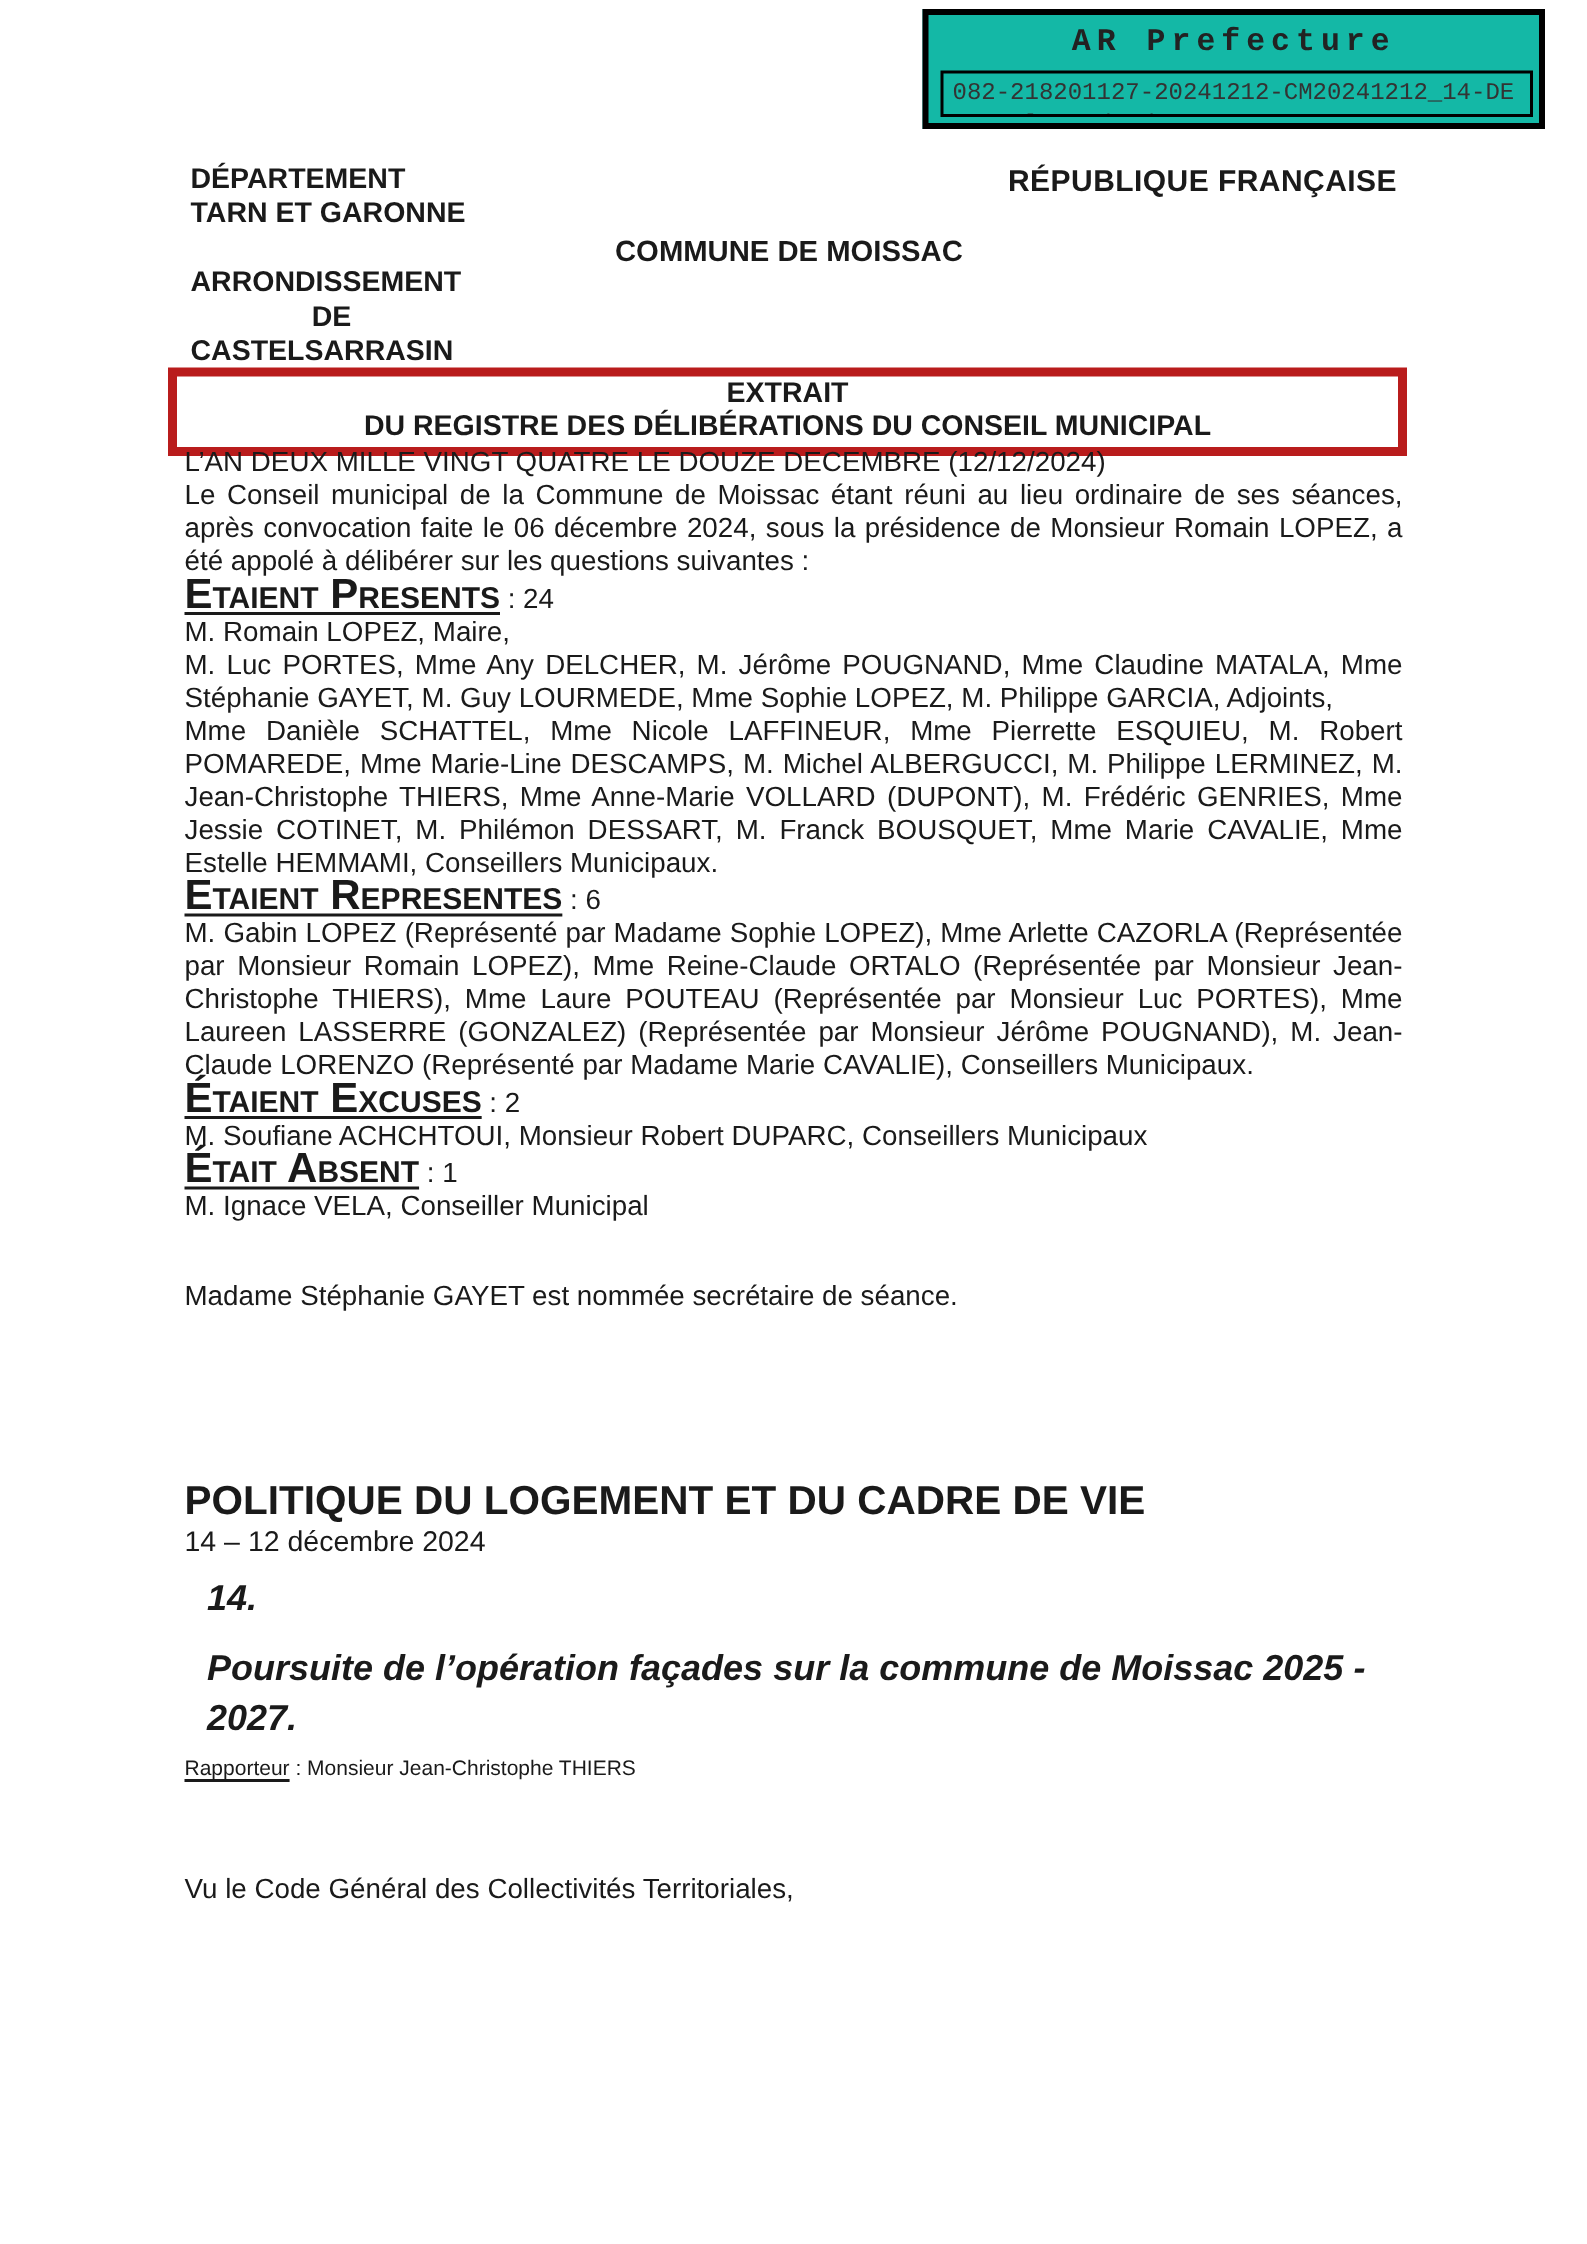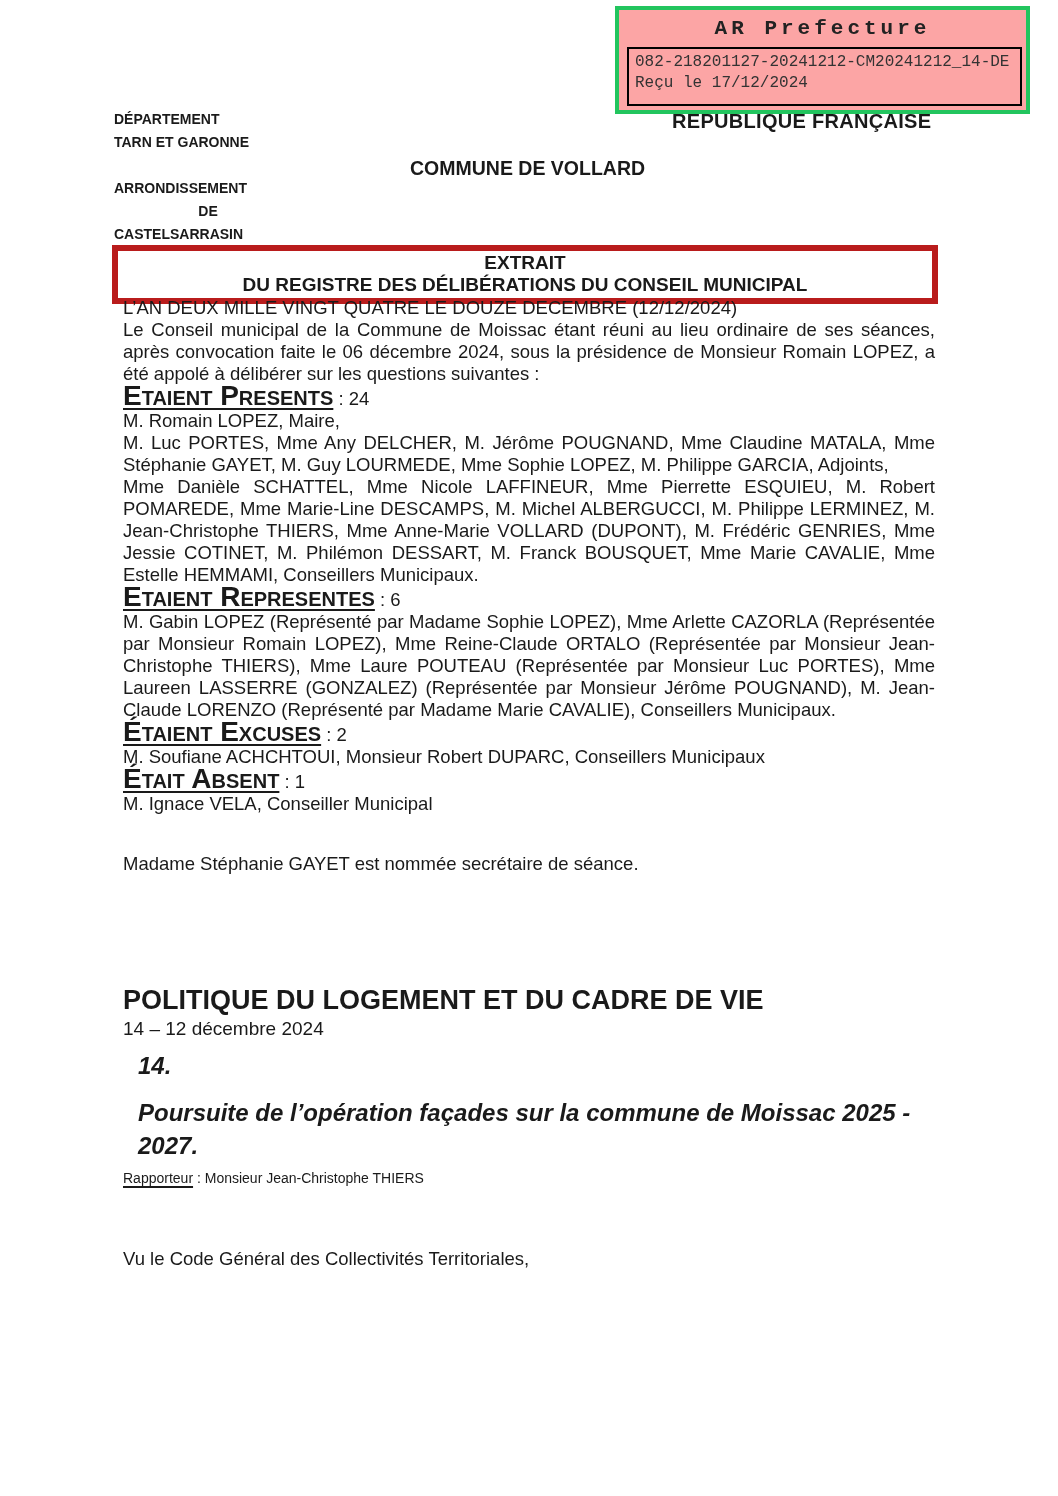--- a/index.html
+++ b/index.html
@@ -8,45 +8,45 @@
     position:relative;
     width:1058px; height:1496px;
     background:#ffffff;
     color:#1a1a1a;
     font-family:"Liberation Sans", sans-serif;
     overflow:hidden;
   }
   
   .stamp {
     position:absolute; left:615px; top:6px;
-    width:415px; height:108px;
-    border:4px solid #22c55e;
-    background:#fca5a5; z-index:2;
+    width:415px; height:80px;
+    border:4px solid #000000;
+    background:#14b8a6; z-index:2;
   }
   .stamp-title {
     text-align:center;
     font-family:"Liberation Mono", monospace;
     font-weight:bold; font-size:21px; letter-spacing:4px;
     margin-top:7px; color:#222;
   }
   .stamp-inner {
     position:absolute; left:8px; right:4px; top:37px; bottom:4px;
     border:2px solid #000;
     font-family:"Liberation Mono", monospace;
     font-size:16px; line-height:21px; color:#333;
     padding:3px 6px; white-space:nowrap; overflow:hidden;
   }
   
   .republique {
     position:absolute; left:672px; top:110px; z-index:1;
     font-weight:bold; font-size:20px; letter-spacing:0.3px;
   }
   .dept-block {
-    position:absolute; left:114px; top:108px; width:188px;
-    font-weight:bold; font-size:14px; line-height:23px;
+    position:absolute; left:127px; top:108px; width:188px;
+    font-weight:bold; font-size:19px; line-height:23px;
   }
   .dept-gap { height:23px; }
   .dept-de { text-align:center; }
   .commune {
     position:absolute; left:410px; top:157px;
     font-weight:bold; font-size:19.5px;
   }
   
   .extract-box {
     position:absolute; left:112px; top:245px; width:826px;
@@ -105,21 +105,21 @@
 
   <div class="dept-block">
     <div>DÉPARTEMENT</div>
     <div>TARN ET GARONNE</div>
     <div class="dept-gap"></div>
     <div>ARRONDISSEMENT</div>
     <div class="dept-de">DE</div>
     <div>CASTELSARRASIN</div>
   </div>
 
-  <div class="commune">COMMUNE DE VOLLARD</div>
+  <div class="commune">COMMUNE DE MOISSAC</div>
 
   <div class="extract-box">
     <div>EXTRAIT</div>
     <div>DU REGISTRE DES DÉLIBÉRATIONS DU CONSEIL MUNICIPAL</div>
   </div>
 
   <div class="body">
 
     <p class="b">L’AN DEUX MILLE VINGT QUATRE LE DOUZE DECEMBRE (12/12/2024)</p>
 

